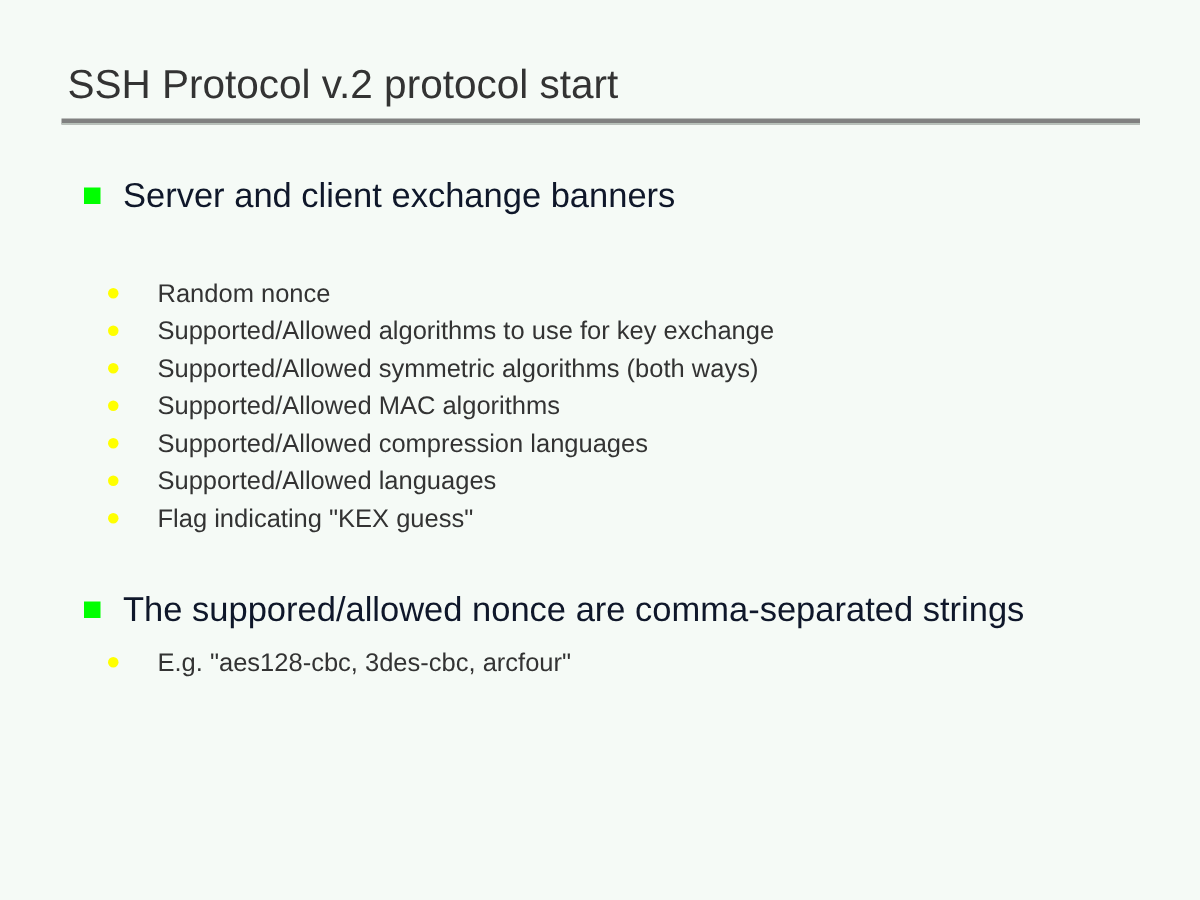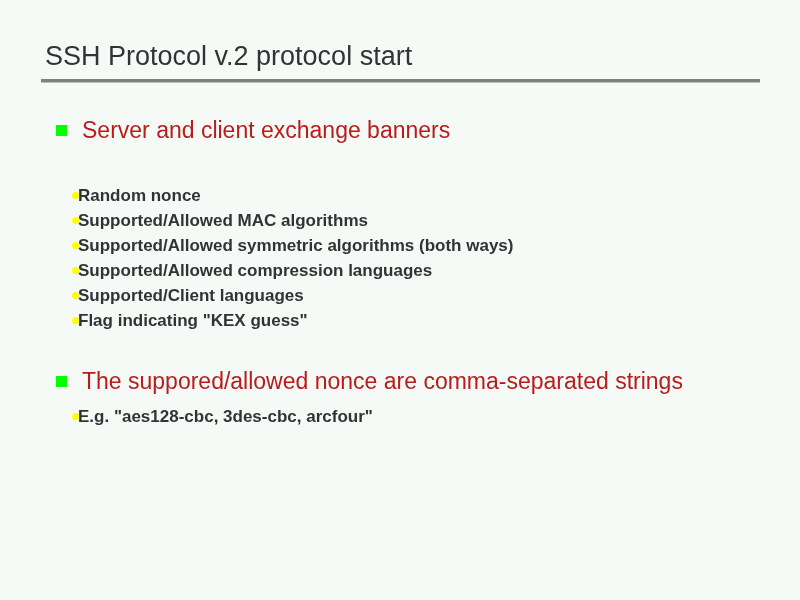--- a/index.html
+++ b/index.html
@@ -51,39 +51,38 @@
     top: 112px;
     width: 800px;
   }
 
   .lvl1 {
     position: relative;
     padding-left: 82px;
     margin: 0 0 0 0;
     font-size: 23px;
     line-height: 36px;
-    color: #b91c1c;
+    color: #0f172a;
     max-width: 700px;
   }
   .lvl1 .sq-bullet {
     position: absolute;
     left: 56px;
     top: 13px;
     width: 11px;
     height: 11px;
     background: #00ff00;
   }
 
   .lvl2 {
     position: relative;
-    padding-left: 78px;
+    padding-left: 105px;
     font-size: 17px;
     line-height: 25px;
     color: #333333;
-    font-weight: bold;
   }
   .lvl2 .dot-bullet {
     position: absolute;
     left: 72px;
     top: 9px;
     width: 7px;
     height: 7px;
     border-radius: 50%;
     background: #ffff00;
   }
@@ -113,33 +112,37 @@
 
     <div class="gap-5"></div>
 
     <div class="sub-list">
       <div class="lvl2">
         <span class="dot-bullet"></span>
         <span>Random nonce</span>
       </div>
       <div class="lvl2">
         <span class="dot-bullet"></span>
-        <span>Supported/Allowed MAC algorithms</span>
+        <span>Supported/Allowed algorithms to use for key exchange</span>
       </div>
       <div class="lvl2">
         <span class="dot-bullet"></span>
         <span>Supported/Allowed symmetric algorithms (both ways)</span>
       </div>
       <div class="lvl2">
         <span class="dot-bullet"></span>
+        <span>Supported/Allowed MAC algorithms</span>
+      </div>
+      <div class="lvl2">
+        <span class="dot-bullet"></span>
         <span>Supported/Allowed compression languages</span>
       </div>
       <div class="lvl2">
         <span class="dot-bullet"></span>
-        <span>Supported/Client languages</span>
+        <span>Supported/Allowed languages</span>
       </div>
       <div class="lvl2">
         <span class="dot-bullet"></span>
         <span>Flag indicating "KEX guess"</span>
       </div>
     </div>
 
     <div class="gap-30"></div>
 
     <div class="lvl1">

